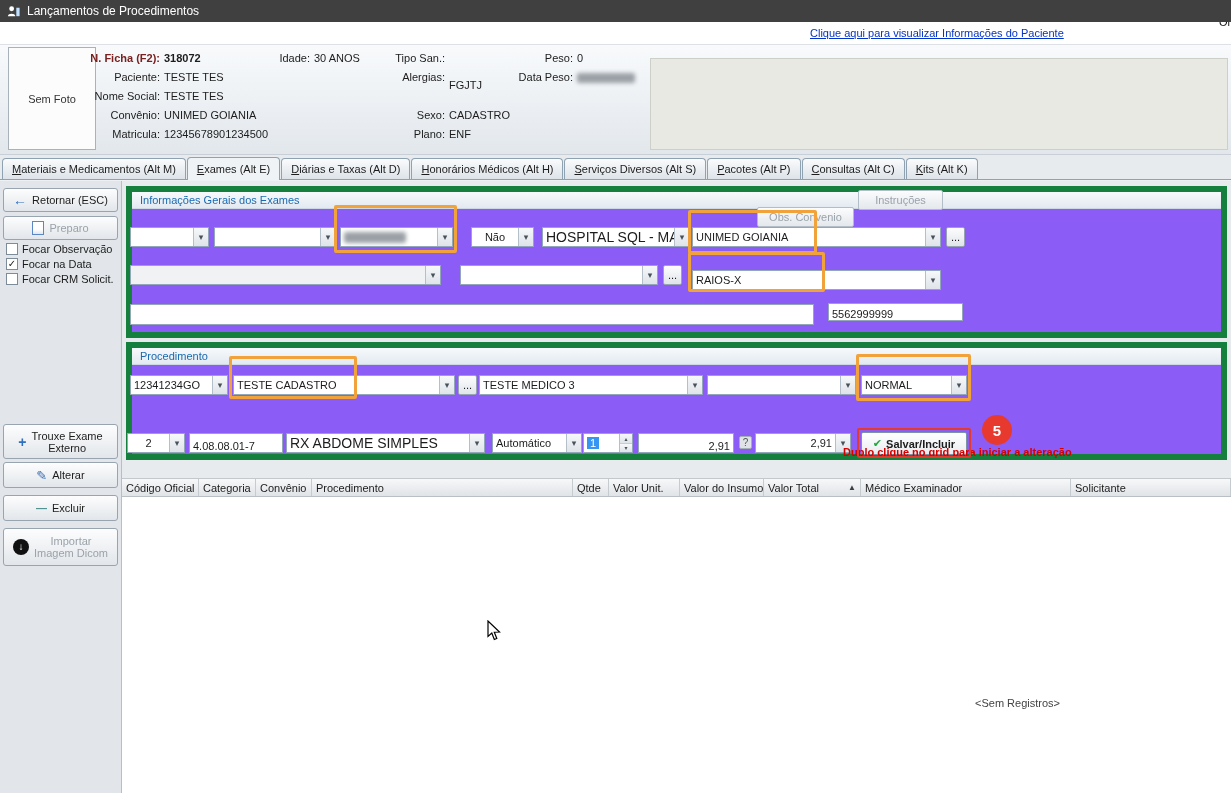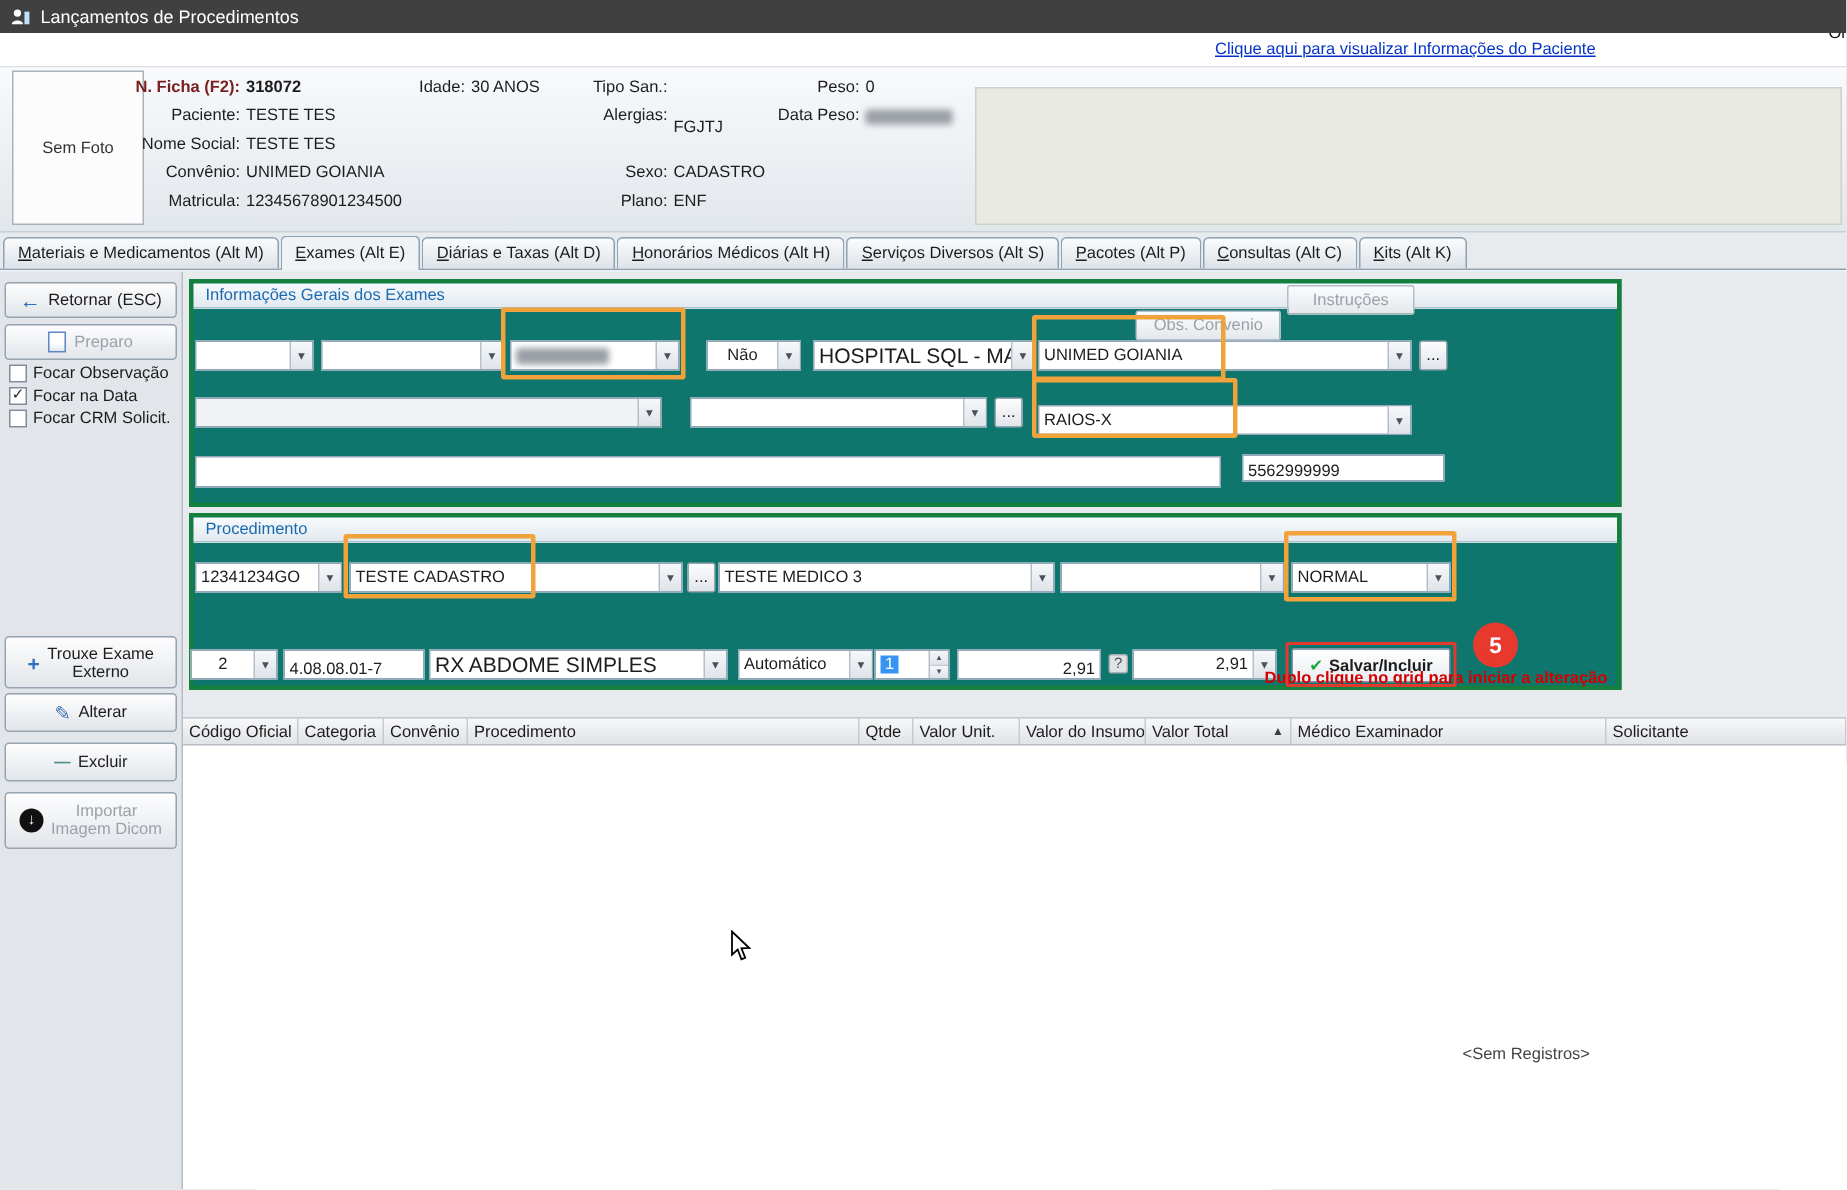--- a/index.html
+++ b/index.html
@@ -24,21 +24,21 @@
   .tab{height:21px;padding:0 9px;display:flex;align-items:center;background:linear-gradient(#fafbfc,#dde3e9);border:1px solid #8fa2b2;border-bottom:none;border-radius:4px 4px 0 0;cursor:pointer;white-space:nowrap}
   .tab.active{height:23px;background:#f0f3f6}
   .tab .tl{display:inline-block}
   .tab .tl::first-letter{text-decoration:underline}
   .tabline{position:absolute;left:0;top:179px;width:1231px;height:2px;background:#eef1f4;border-top:1px solid #8fa2b2;z-index:3}
   .sidebar{position:absolute;left:0;top:181px;width:122px;height:612px;background:#e2e6ea;border-right:1px solid #b6bec6;z-index:2}
   .sbtn{position:absolute;background:linear-gradient(#fdfdfe,#e2e6ea);border:1px solid #98a5b1;border-radius:3px;display:flex;align-items:center;justify-content:center;gap:5px;cursor:pointer;text-align:center;line-height:12px}
   .sbtn.dis{color:#9aa2aa;cursor:default}
   .chk{position:absolute;display:flex;align-items:center;gap:4px;cursor:pointer;white-space:nowrap}
   .chk .box{width:12px;height:12px;background:#fff;border:1px solid #7e8b98;display:flex;align-items:center;justify-content:center;font-size:10px;font-weight:bold;color:#222;line-height:1;flex:0 0 auto}
-  .group{position:absolute;left:126px;width:955px;border:3px solid #15803d;background:#0f766e;z-index:1}
+  .group{position:absolute;left:126px;width:1101px;border:6px solid #15803d;background:#8b5cf6;z-index:1}
   .ghead{height:17px;background:linear-gradient(#f7fafc,#e2e9f0);border-bottom:1px solid #cdd8e2;color:#1a6ab0;display:flex;align-items:center;padding-left:8px;white-space:nowrap}
   .combo{position:absolute;height:20px;background:#fff;border:1px solid #94a7ba;display:flex;align-items:stretch;z-index:2;cursor:pointer}
   .combo .cv{flex:1;padding:0 3px;white-space:nowrap;overflow:hidden;display:flex;align-items:center}
   .combo .cv.ctr{justify-content:center}
   .combo .cv.rgt{justify-content:flex-end}
   .combo .cv.sm{font-size:14px}
   .combo .ca{width:15px;display:flex;align-items:center;justify-content:center;background:linear-gradient(#f6f8fa,#dfe4e9);border-left:1px solid #b4bfca;color:#49525b;font-size:9px;flex:0 0 auto}
   .combo.dis{background:#f1f2f3}
   .combo.dis .cv{color:#9aa2aa}
   .tinput{position:absolute;height:20px;background:#fff;border:1px solid #94a7ba;padding:0 3px;display:flex;align-items:flex-end;z-index:2;white-space:nowrap;overflow:hidden}

